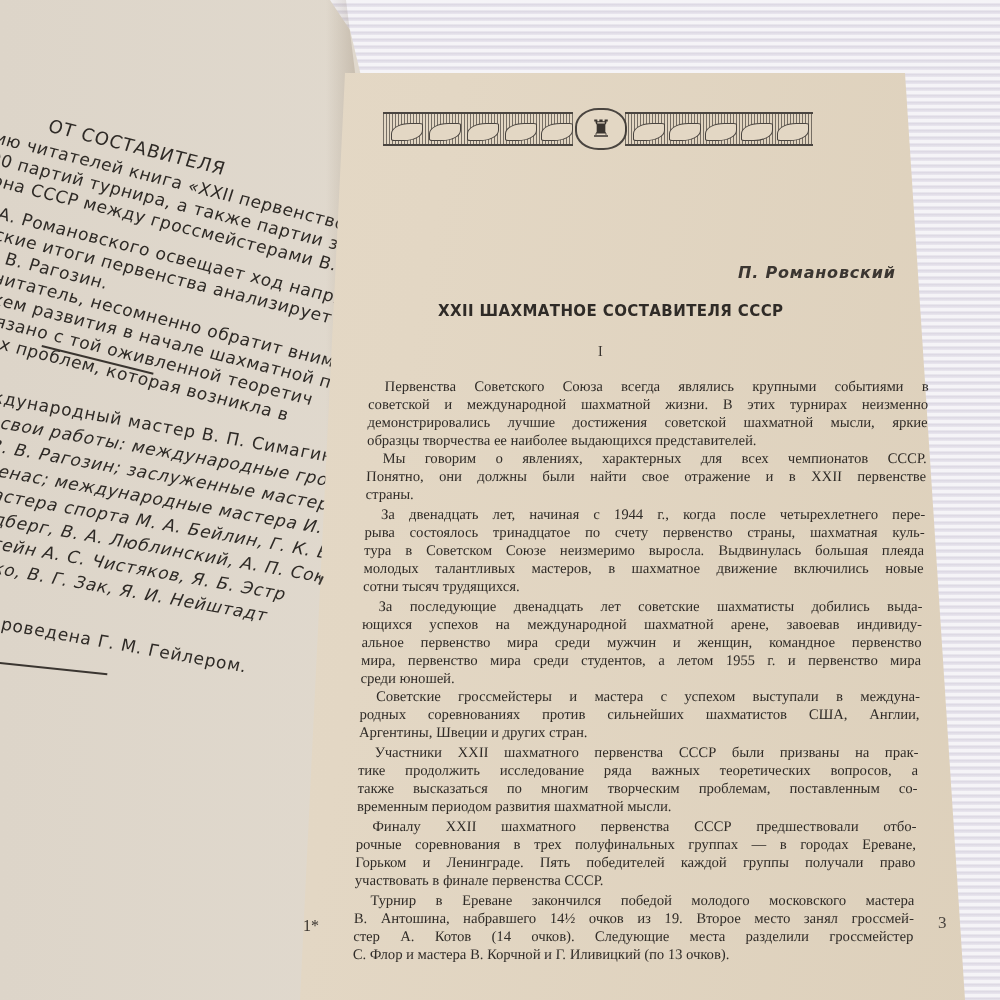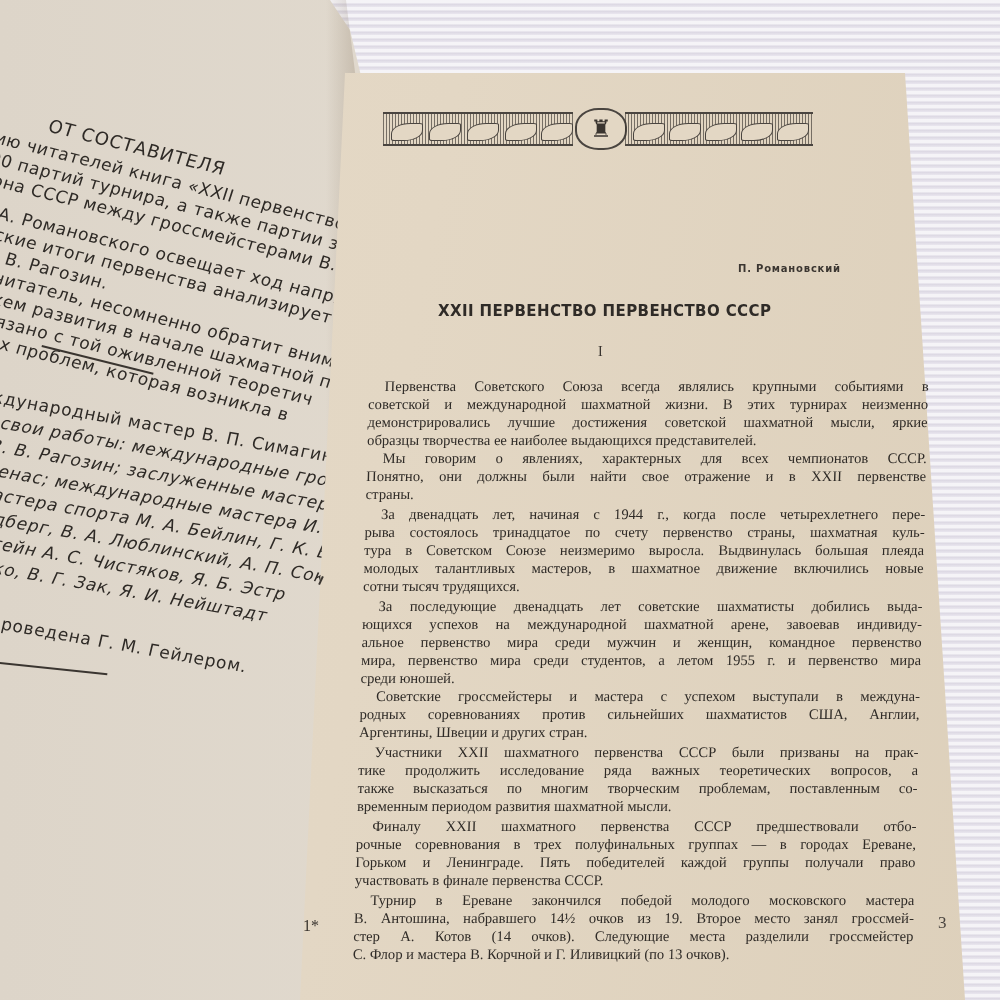--- a/index.html
+++ b/index.html
@@ -78,22 +78,22 @@
   .ornament .medallion {
     position: absolute; left: 192px; top: 0; width: 48px; height: 38px;
     border: 2px solid #4a4540; border-radius: 45%;
     background: #e3d7c4;
     display: flex; align-items: center; justify-content: center;
     font-size: 24px; color: #3a3530; line-height: 1;
   }
 
   .author {
     position: absolute; left: 738px; top: 263px;
-    font-family: "DejaVu Sans", sans-serif; font-weight: bold;
-    font-size: 10px; color: #3b3631; letter-spacing: 0.8px;
+    font-family: "DejaVu Sans", sans-serif; font-style: italic; font-weight: bold;
+    font-size: 16px; color: #3b3631; letter-spacing: 0.8px;
   }
   .title {
     position: absolute; left: 438px; top: 302px;
     font-family: "DejaVu Sans", sans-serif; font-weight: bold;
     font-size: 15px; color: #2f2b27; letter-spacing: 0.4px;
   }
   .section-num {
     position: absolute; left: 598px; top: 344px;
     font-size: 14px; color: #3a3530;
   }
@@ -172,21 +172,21 @@
   <div class="band right">
     <div class="leaf" style="left:8px"></div>
     <div class="leaf" style="left:44px"></div>
     <div class="leaf" style="left:80px"></div>
     <div class="leaf" style="left:116px"></div>
     <div class="leaf" style="left:152px"></div>
   </div>
 </div>
 
 <div class="author">П. Романовский</div>
-<div class="title">XXII ПЕРВЕНСТВО ПЕРВЕНСТВО СССР</div>
+<div class="title">XXII ШАХМАТНОЕ СОСТАВИТЕЛЯ СССР</div>
 <div class="section-num">I</div>
 
 <div class="body-text">
 
   <span class="line indent">Первенства Советского Союза всегда являлись крупными событиями в</span>
   <span class="line">советской и международной шахматной жизни. В этих турнирах неизменно</span>
   <span class="line">демонстрировались лучшие достижения советской шахматной мысли, яркие</span>
   <span class="line last">образцы творчества ее наиболее выдающихся представителей.</span>
 
   <span class="line indent">Мы говорим о явлениях, характерных для всех чемпионатов СССР.</span>

